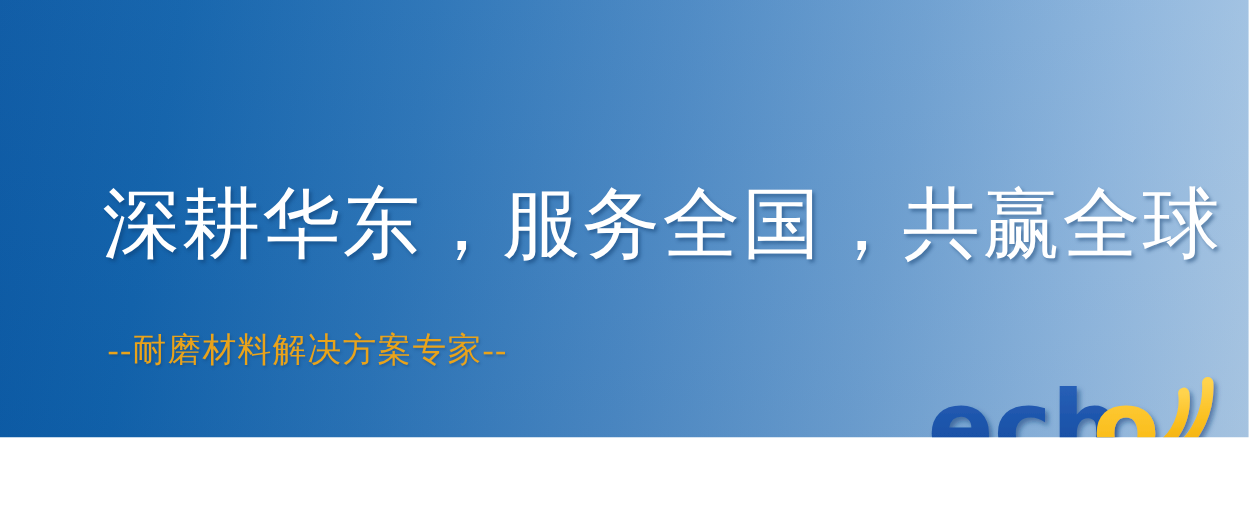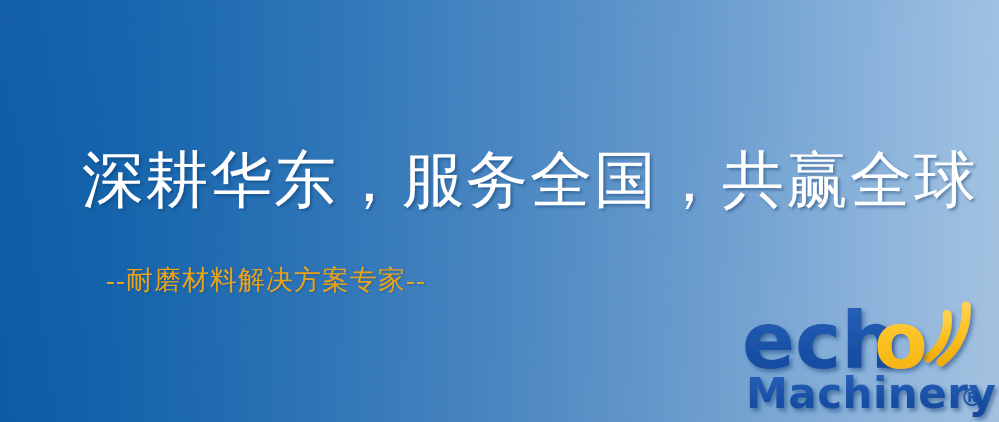--- a/index.html
+++ b/index.html
@@ -3,21 +3,21 @@
 <meta charset="utf-8">
 <style>
   html, body {
     margin: 0;
     padding: 0;
     background: #ffffff;
   }
   #banner {
     position: relative;
     width: 999px;
-    height: 422px;
+    height: 350px;
     overflow: hidden;
     font-family: "Liberation Serif", "DejaVu Serif", serif;
     background: linear-gradient(100deg,
         #0b5aa6 0%,
         #1163ad 14%,
         #2a74b8 33%,
         #4a88c4 52%,
         #6b9ed0 70%,
         #8db5dd 86%,
         #a9c7e4 100%);
@@ -48,21 +48,20 @@
     position: absolute;
     left: 86px;
     top: 266px;
     font-size: 27px;
     line-height: 1.1;
     color: #e9a31a;
     letter-spacing: 1px;
     white-space: nowrap;
     text-shadow: 1px 1px 2px rgba(20, 60, 110, 0.35);
     z-index: 3;
-    margin-left: 20px;
   }
 
   
   .logo {
     position: absolute;
     left: 742px;
     top: 296px;
     width: 258px;
     height: 126px;
     z-index: 4;

